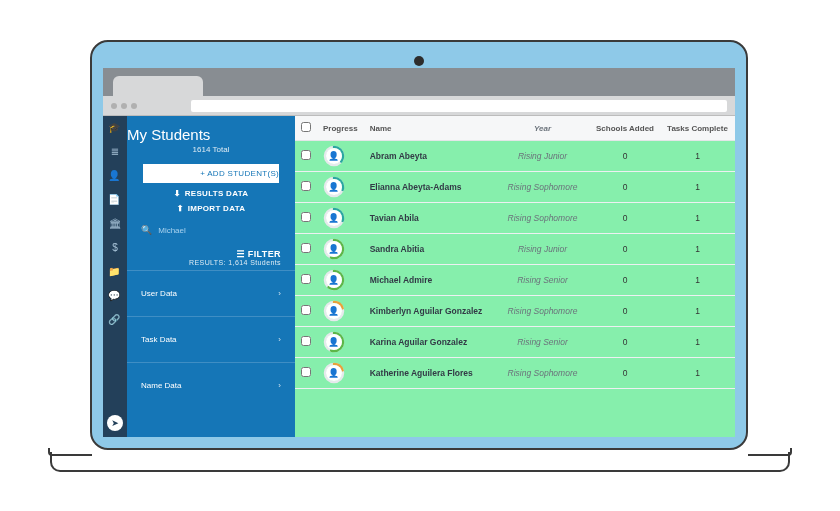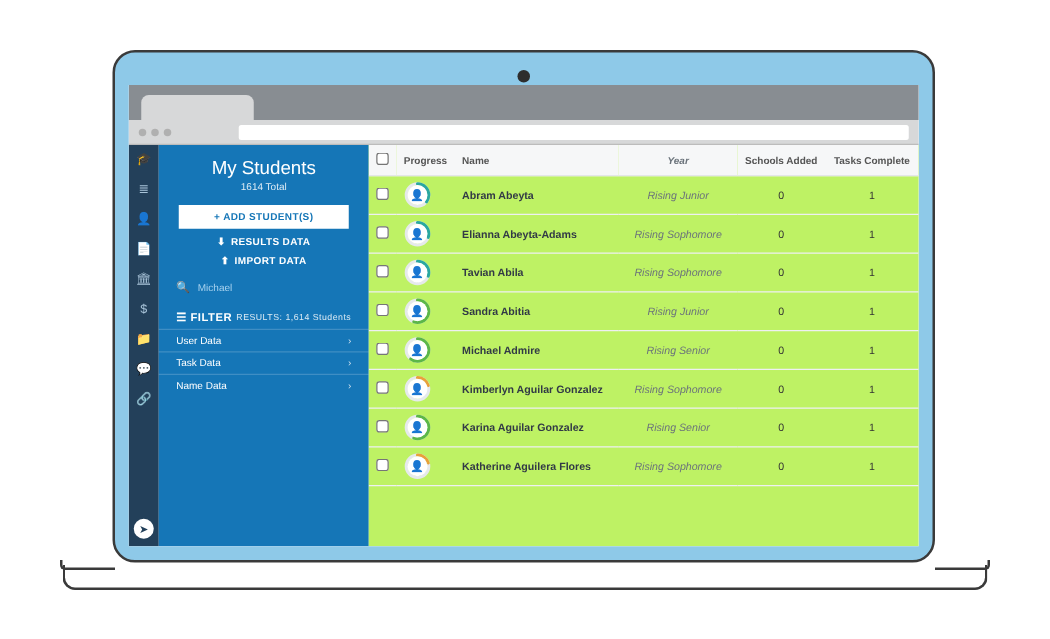--- a/index.html
+++ b/index.html
@@ -119,56 +119,56 @@
   }
 
   .sidebar {
     width: 168px;
     background: #1576b7;
     color:#fff;
     display:flex;
     flex-direction:column;
     padding: 10px 0 0 0;
   }
-  .sidebar h1 { font-size:15px; font-weight:500; text-align:center; }
+  .sidebar h1 { font-size:15px; font-weight:500; text-align:left; }
   .sidebar .subtitle { font-size:8px; text-align:center; opacity:.85; margin-top:2px; margin-bottom:10px;}
   .btn-add {
     background:#fff;color:#1576b7;
     margin: 0 16px; padding:5px 0;
-    font-size:8px; font-weight:bold;
-    text-align:center; letter-spacing:.3px;
+    font-size:8px; font-weight:normal;
+    text-align:right; letter-spacing:.3px;
     cursor:pointer;
   }
   .btn-line {
     margin: 6px 16px 0; font-size:8px; font-weight:bold;
     text-align:center; letter-spacing:.3px; cursor:pointer;
     display:flex;align-items:center;justify-content:center;gap:4px;
   }
   .search-row {
     margin: 12px 14px 0;
     display:flex;align-items:center;gap:6px;
     color:#a8d2ef;font-size:8px;
   }
   .search-row .si { font-size:9px; }
   .filter-head {
     margin: 14px 14px 4px;
-    display:flex;align-items:center;justify-content:space-between;
-    font-size:9px;font-weight:bold;letter-spacing:.4px;
+    display:flex;align-items:flex-end;justify-content:space-between;
+    font-size:9px;font-weight:bold;letter-spacing:.4px;flex-direction:column;
   }
   .filter-head .res { font-size:7px; font-weight:normal; opacity:.85;}
   .filter-item {
-    padding: 4px 14px;
+    padding: 18px 14px;
     border-top:1px solid rgba(255,255,255,.18);
     display:flex;align-items:center;justify-content:space-between;
     font-size:8px;cursor:pointer;
   }
   .filter-item .chev { font-size:8px; opacity:.8;}
 
   
-  .main { flex:1; background:#bef264; overflow:hidden; }
+  .main { flex:1; background:#86efac; overflow:hidden; }
   table { width:100%; border-collapse:collapse; }
   thead th {
     background:#f6f7f8;
     font-size:8px; font-weight:bold; color:#555;
     text-align:left; padding:6px 6px;
     border-bottom:1px solid #e4e6e8;
   }
   tbody td {
     font-size:8.5px; color:#333;
     padding:4px 6px;

